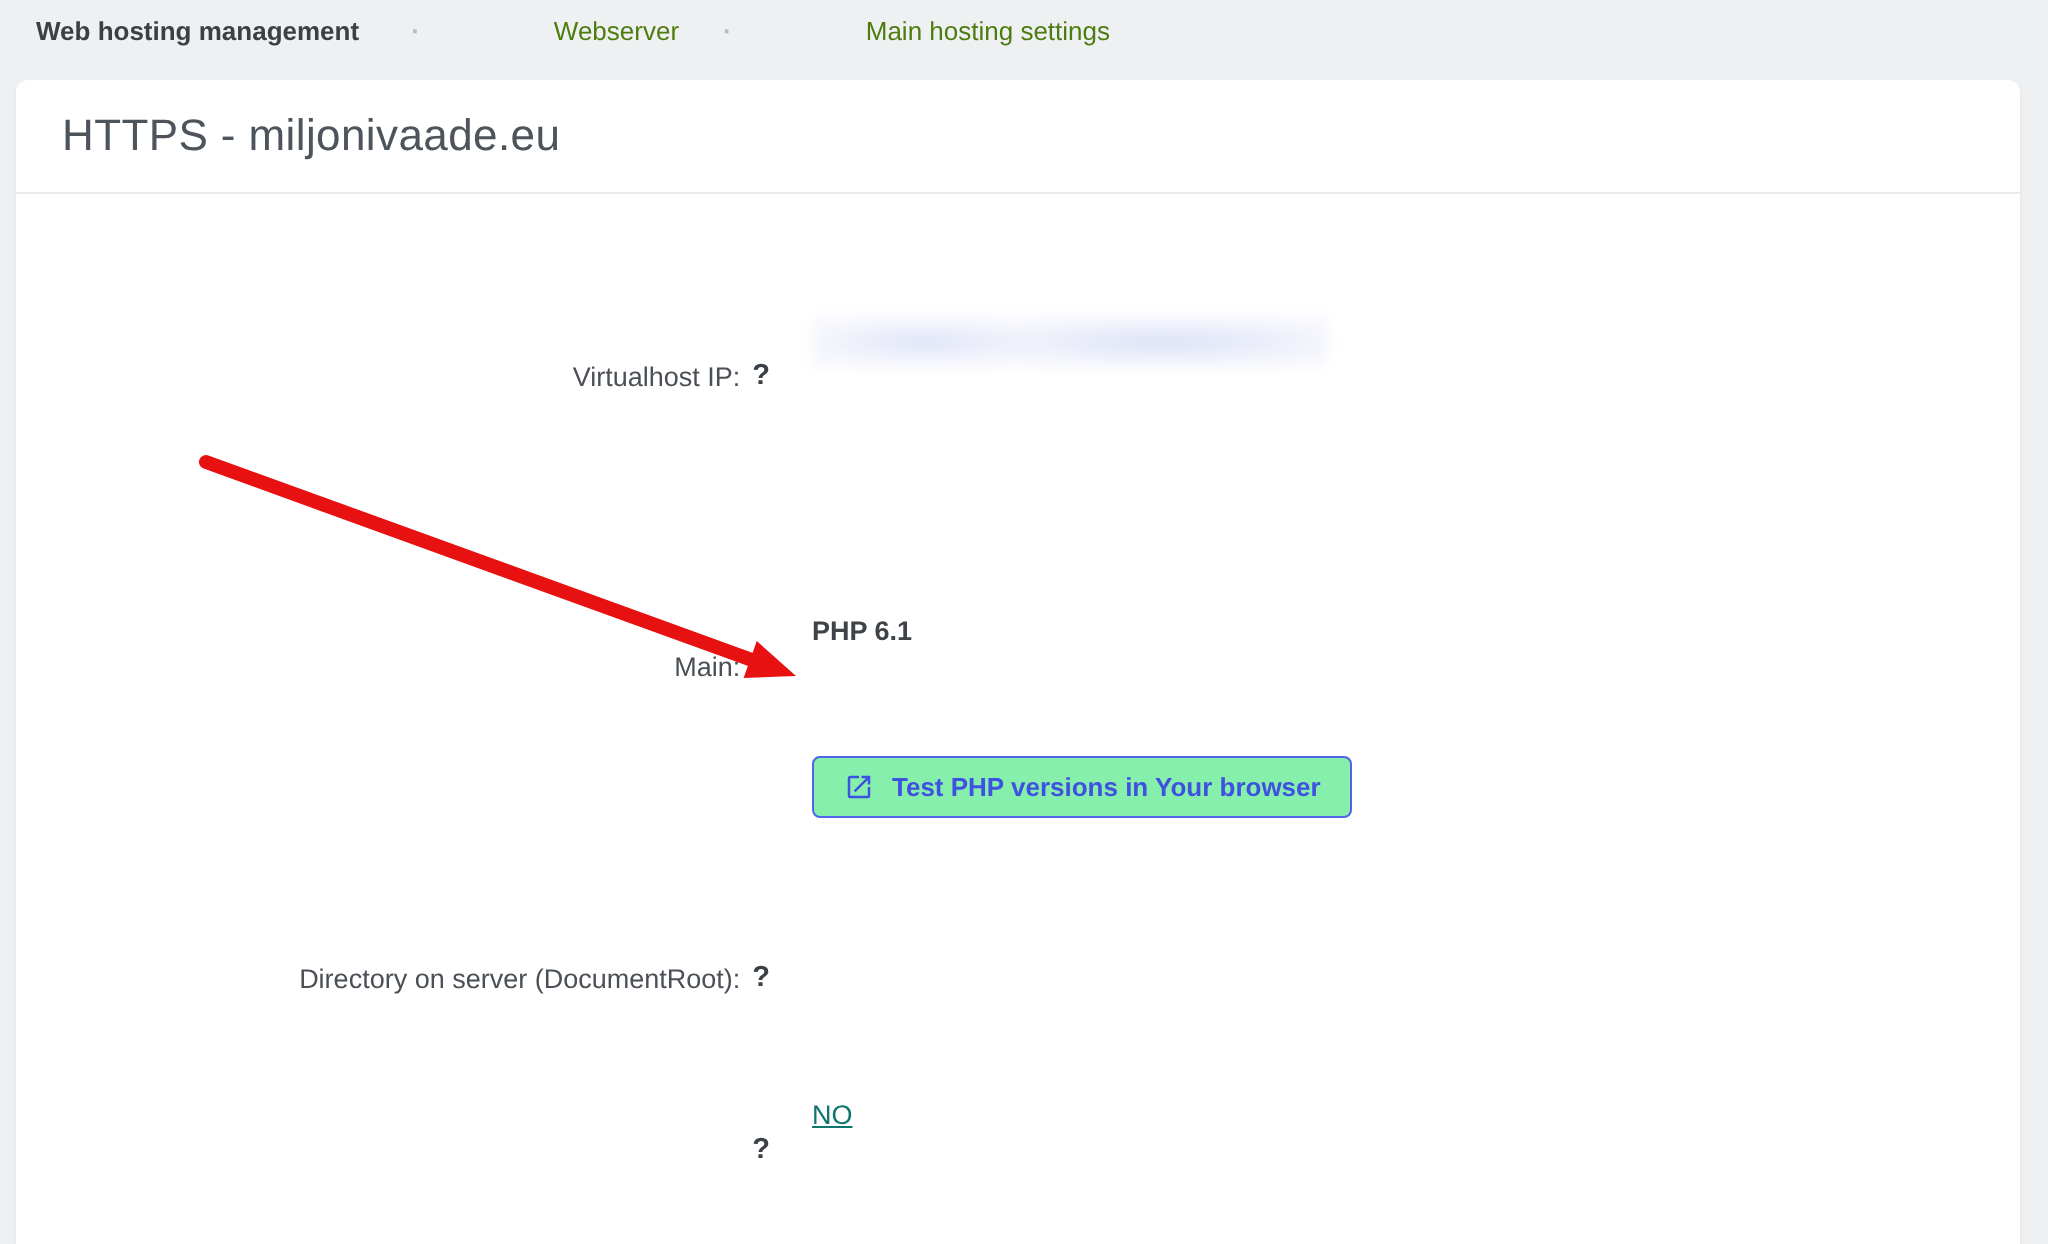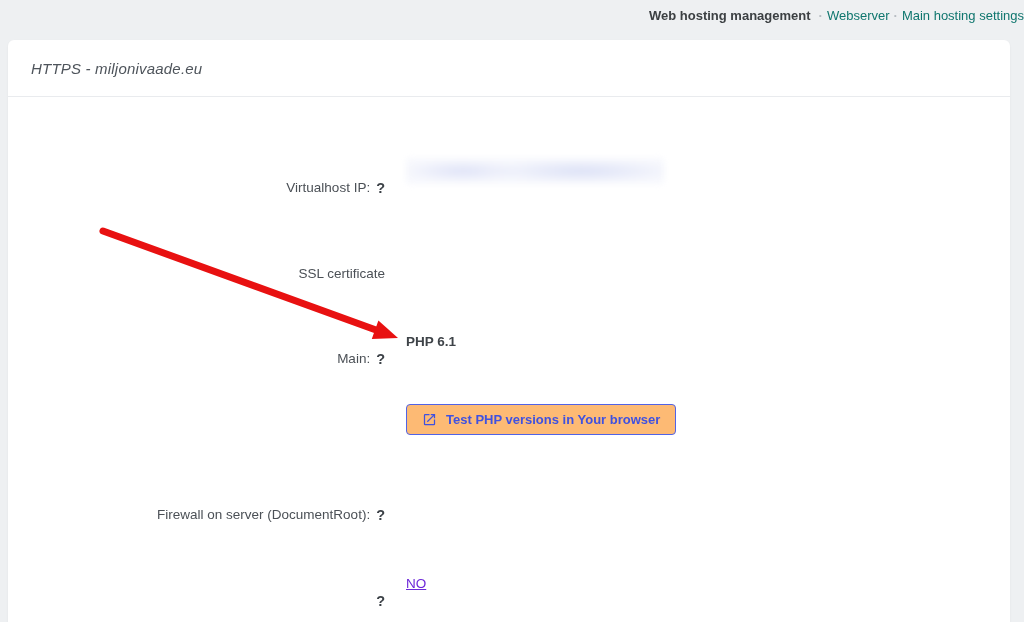--- a/index.html
+++ b/index.html
@@ -10,58 +10,56 @@
     font-family: "Liberation Sans", sans-serif;
     position: relative;
   }
 
   
   .breadcrumb {
     display: flex; align-items: center;
     padding: 5px 0 0 18px;
     height: 26px;
     font-size: 13px;
-    gap: 4px;
-    justify-content: flex-end;
+    gap: 22px;
   }
   .breadcrumb .primary { color: #3c4043; font-weight: 700; margin-right: 4px; }
   .breadcrumb .sep { color: #b7bcc2; font-weight: 700; font-size: 13px; }
-  .breadcrumb .secondary { color: #0f766e; }
+  .breadcrumb .secondary { color: #4d7c0f; margin-left: 45px; }
 
   
   .card {
     position: absolute;
     left: 8px; right: 14px; top: 40px; bottom: -8px;
     background: #ffffff;
     border-radius: 6px;
     box-shadow: 0 1px 2px rgba(60,64,67,0.08);
   }
   .card-header {
     height: 57px;
     display: flex; align-items: center;
     padding: 0 23px;
     border-bottom: 1px solid #e9ebee;
   }
   .card-title {
-    font-size: 15px;
+    font-size: 22px;
     color: #4e545b;
     letter-spacing: 0.2px;
-    font-style: italic;
   }
 
   
   .form { padding-top: 48px; }
   .form-row {
     display: flex; align-items: center;
     min-height: 24px;
     margin-bottom: 35px;
   }
   .row-label {
     flex: 0 0 377px;
-    display: flex; justify-content: flex-end;
+    display: flex; align-items: center; justify-content: flex-end;
     gap: 6px;
     text-align: right;
     font-size: 13.5px;
     color: #4b5056;
     margin-top: 35px;
   }
   .help {
     font-weight: 700;
     color: #3b4046;
     font-size: 14.5px;
@@ -83,21 +81,21 @@
       radial-gradient(ellipse 60px 11px at 22% 50%, #dfe3f7 0%, rgba(223,227,247,0) 100%),
       radial-gradient(ellipse 95px 12px at 68% 50%, #dce1f6 0%, rgba(220,225,246,0) 100%),
       #f7f8fd;
     filter: blur(3px);
   }
 
   
   .btn-outline {
     display: inline-flex; align-items: center; gap: 9px;
     padding: 7px 15px;
-    background: #fdba74;
+    background: #86efac;
     border: 1px solid #5163e6;
     border-radius: 4px;
     color: #3f51e0;
     font-size: 13px;
     font-weight: 700;
     font-family: "Liberation Sans", sans-serif;
     cursor: pointer;
   }
   .btn-outline svg { display: block; }
 
@@ -152,23 +150,20 @@
       <div class="row-label">
         <span>Virtualhost IP:</span>
         <span class="help">?</span>
       </div>
       <div class="row-value">
         <div class="blur-box"></div>
       </div>
     </div>
 
     <div class="form-row">
-      <div class="row-label">
-        <span>SSL certificate</span>
-      </div>
     </div>
 
     <div class="form-row">
       <div class="row-label">
         <span>Main:</span>
         <span class="help">?</span>
       </div>
       <div class="row-value bold">PHP 6.1</div>
     </div>
 
@@ -181,30 +176,30 @@
               <path fill="currentColor" d="M19 19H5V5h7V3H5a2 2 0 0 0-2 2v14a2 2 0 0 0 2 2h14a2 2 0 0 0 2-2v-7h-2v7zM14 3v2h3.59l-9.83 9.83 1.41 1.41L19 6.41V10h2V3h-7z"></path>
             </svg>
           </span>
           <span>Test PHP versions in Your browser</span>
         </button>
       </div>
     </div>
 
     <div class="form-row">
       <div class="row-label">
-        <span>Firewall on server (DocumentRoot):</span>
-        <span class="help">?</span>
-      </div>
-    </div>
-
-    <div class="form-row">
-      <div class="row-label">
-        <span class="help">?</span>
-      </div>
-      <div class="row-value" style="color: #6d28d9; text-decoration: underline;">NO</div>
+        <span>Directory on server (DocumentRoot):</span>
+        <span class="help">?</span>
+      </div>
+    </div>
+
+    <div class="form-row">
+      <div class="row-label">
+        <span class="help">?</span>
+      </div>
+      <div class="row-value" style="color: #0f766e; text-decoration: underline;">NO</div>
     </div>
 
   </div>
 
   <div class="card-footer">
     <button class="btn-primary" style="background: rgb(59, 92, 233);">modify</button>
   </div>
 
 </div>
 

